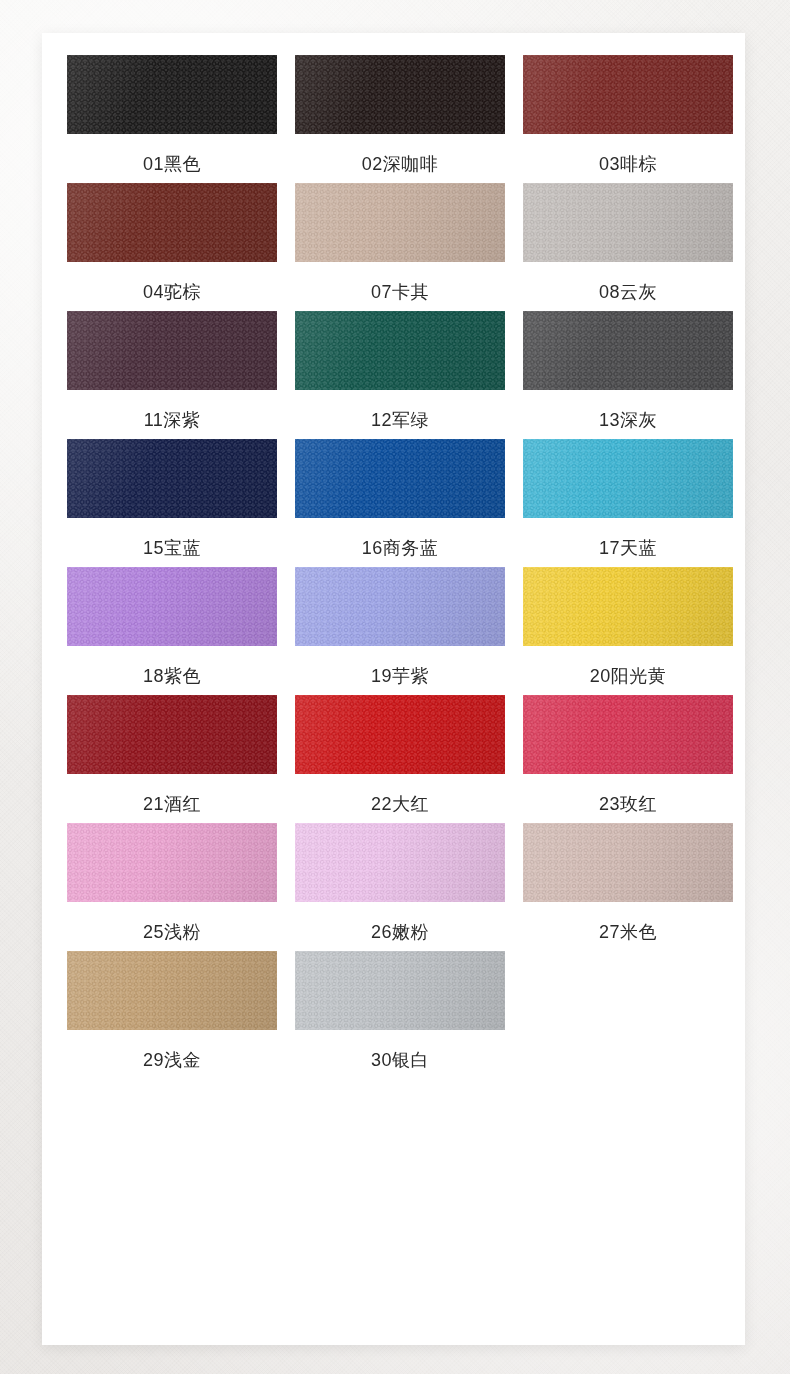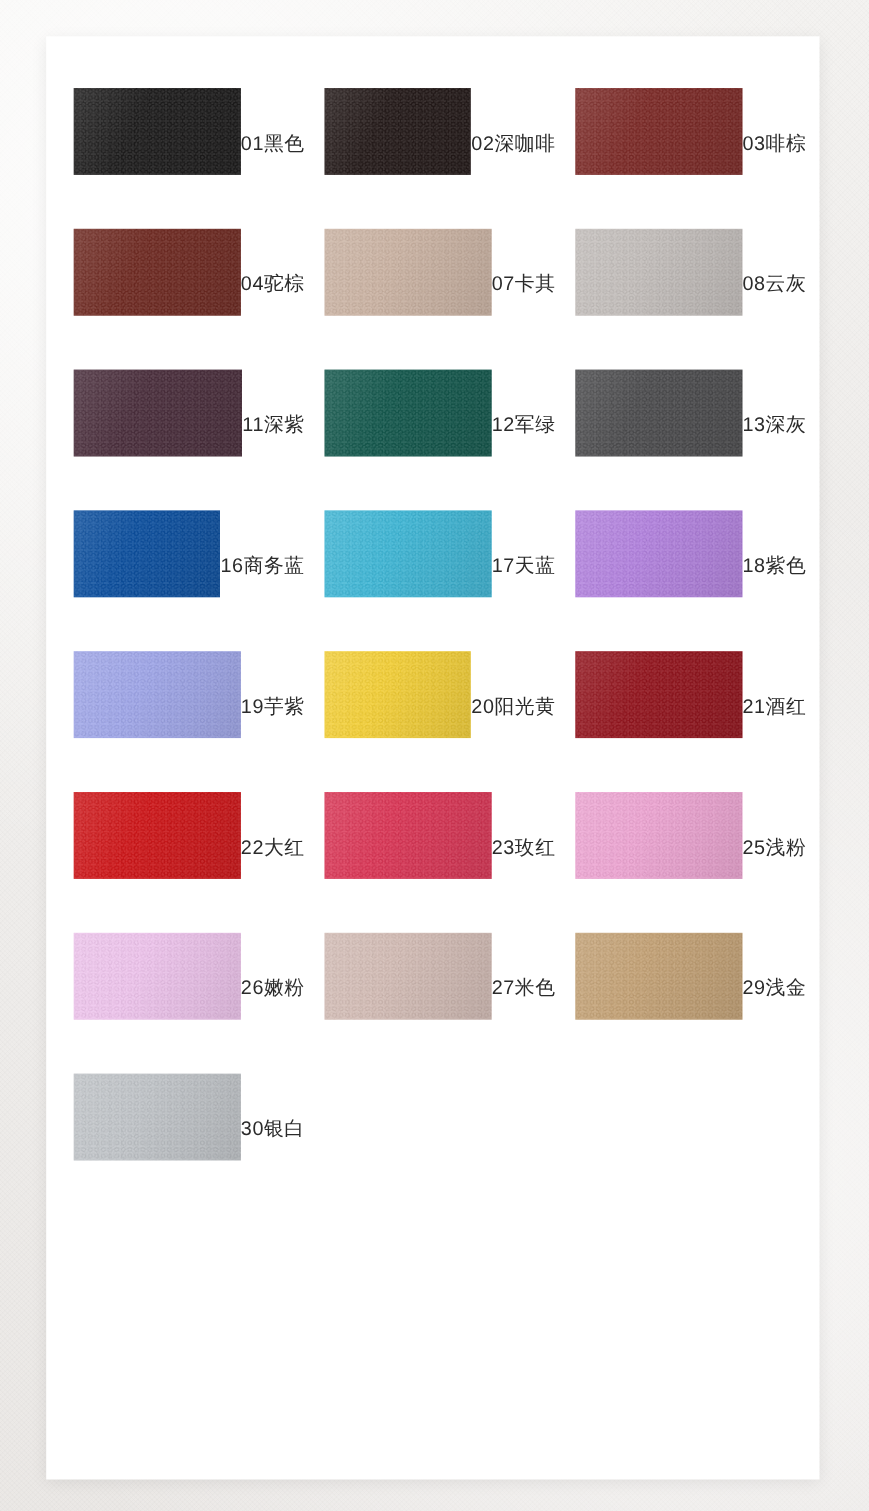--- a/index.html
+++ b/index.html
@@ -45,21 +45,21 @@
     display: grid;
     grid-template-columns: repeat(3, 210px);
     column-gap: 18px;
     row-gap: 0px;
   }
 
   .swatch-cell {
     width: 210px;
     height: 128px;
     display: flex;
-    flex-direction: row;
+    flex-direction: column;
     align-items: center;
   }
 
   .swatch-chip {
     width: 210px;
     height: 79px;
     position: relative;
     overflow: hidden;
   }
   
@@ -143,20 +143,24 @@
       <div class="swatch-chip" style="background-color: rgb(20, 88, 77);"></div>
       <div class="swatch-label">12军绿</div>
     </div>
 
     <div class="swatch-cell">
       <div class="swatch-chip" style="background-color: rgb(76, 76, 78);"></div>
       <div class="swatch-label">13深灰</div>
     </div>
 
 
+    <div class="swatch-cell">
+      <div class="swatch-chip" style="background-color: rgb(22, 32, 75);"></div>
+      <div class="swatch-label">15宝蓝</div>
+    </div>
 
     <div class="swatch-cell">
       <div class="swatch-chip" style="background-color: rgb(12, 79, 158);"></div>
       <div class="swatch-label">16商务蓝</div>
     </div>
 
     <div class="swatch-cell">
       <div class="swatch-chip" style="background-color: rgb(63, 182, 213);"></div>
       <div class="swatch-label">17天蓝</div>
     </div>

